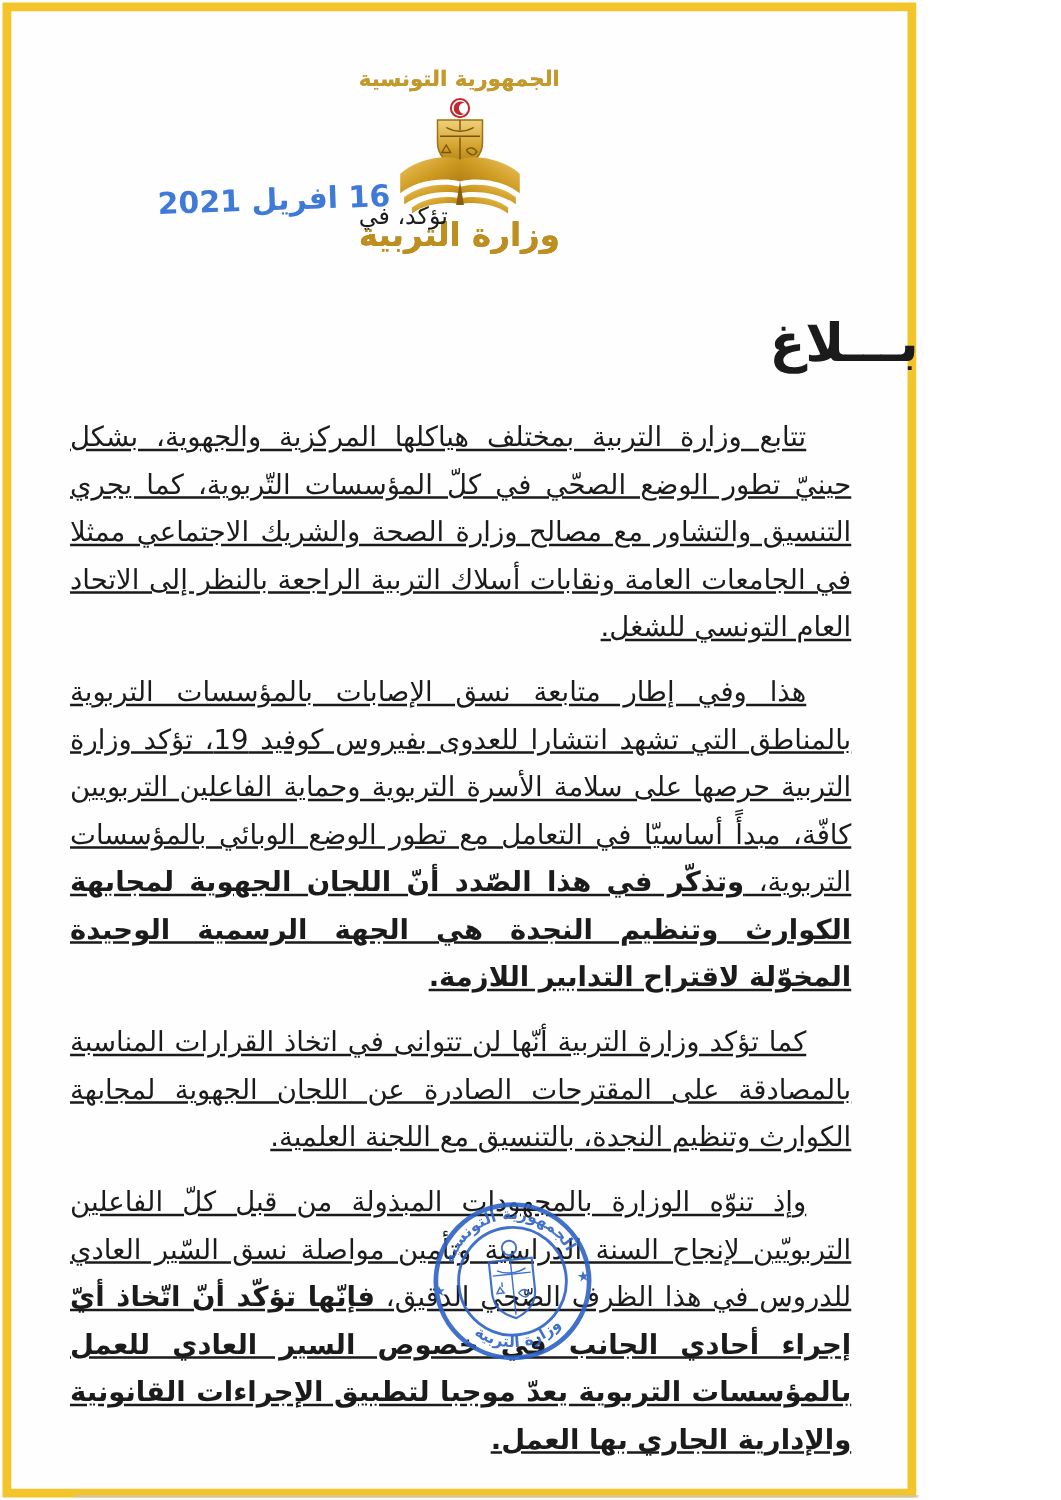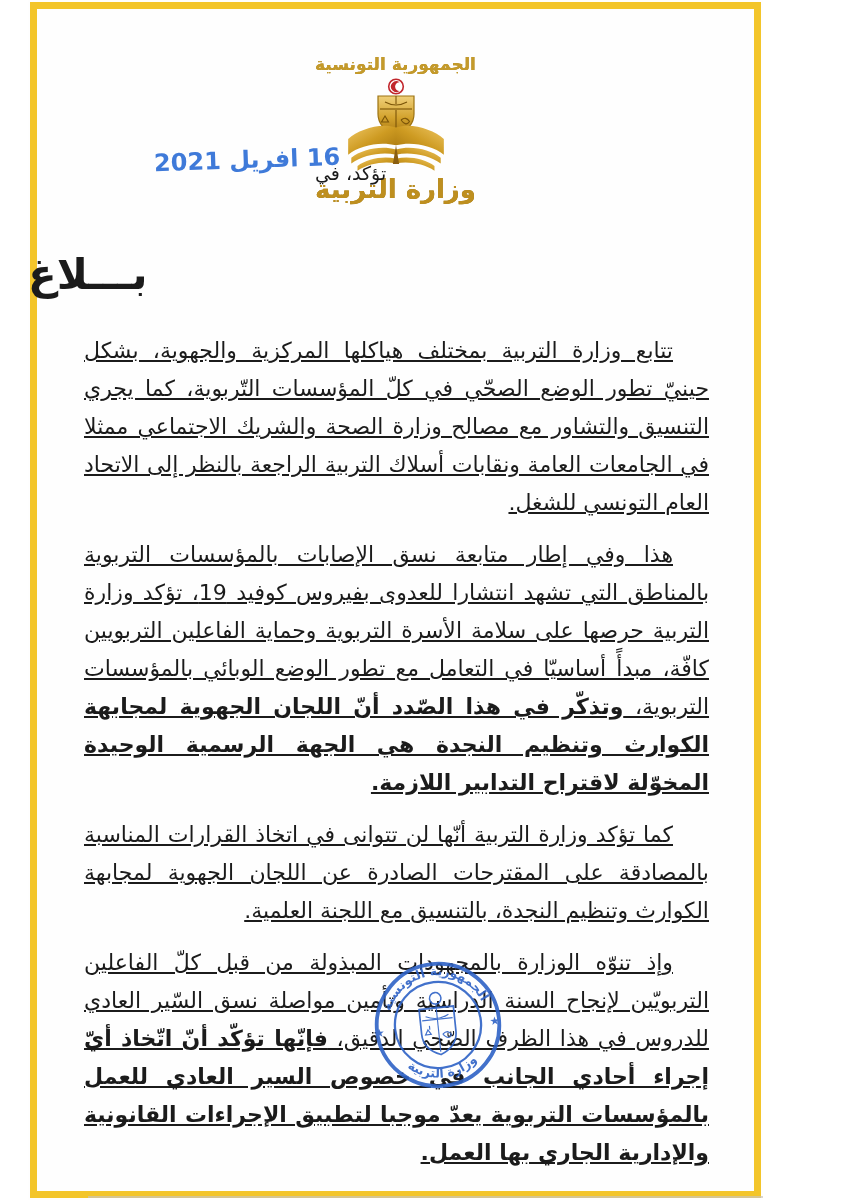--- a/index.html
+++ b/index.html
@@ -1,18 +1,18 @@
 <!DOCTYPE html>
 <html lang="ar"><head>
 <meta charset="utf-8">
 <style>
   html,body { margin:0; padding:0; background:#ffffff; }
   .page {
     position:relative; width:735px; height:1200px; background:#fefefe;
-    overflow:hidden; font-family:"DejaVu Sans", sans-serif; color:#1b1b1b;margin-left:28px;
+    overflow:hidden; font-family:"DejaVu Sans", sans-serif; color:#1b1b1b;
   }
   .gold-frame {
     position:absolute; inset:2px; border:7px solid #F3C52A; pointer-events:none;
   }
   .scan-shadow {
     position:absolute; left:60px; right:0; bottom:2px; height:2px;
     background:#c9c4bd; opacity:.7;
   }
 
   
@@ -35,21 +35,21 @@
   }
   .date-stamp {
     position:absolute; top:146px; left:126px; direction:rtl;
     color:#2F6FD6; font-weight:bold; font-size:24px; letter-spacing:1px;
     transform:rotate(-2deg); opacity:.92;
   }
 
   
   .doc-title {
     position:absolute; top:250px; left:0; width:100%;
-    text-align:left; font-size:42px; font-weight:bold; direction:rtl;
+    text-align:right; font-size:42px; font-weight:bold; direction:rtl;
   }
 
   
   .body-text {
     position:absolute; top:332px; right:54px; left:56px;
     direction:rtl; text-align:justify; font-size:22px; line-height:38px;
   }
   .body-text p { margin:0 0 14px 0; text-indent:36px;text-decoration:underline; }
   .body-text .b { font-weight:bold; }
 

